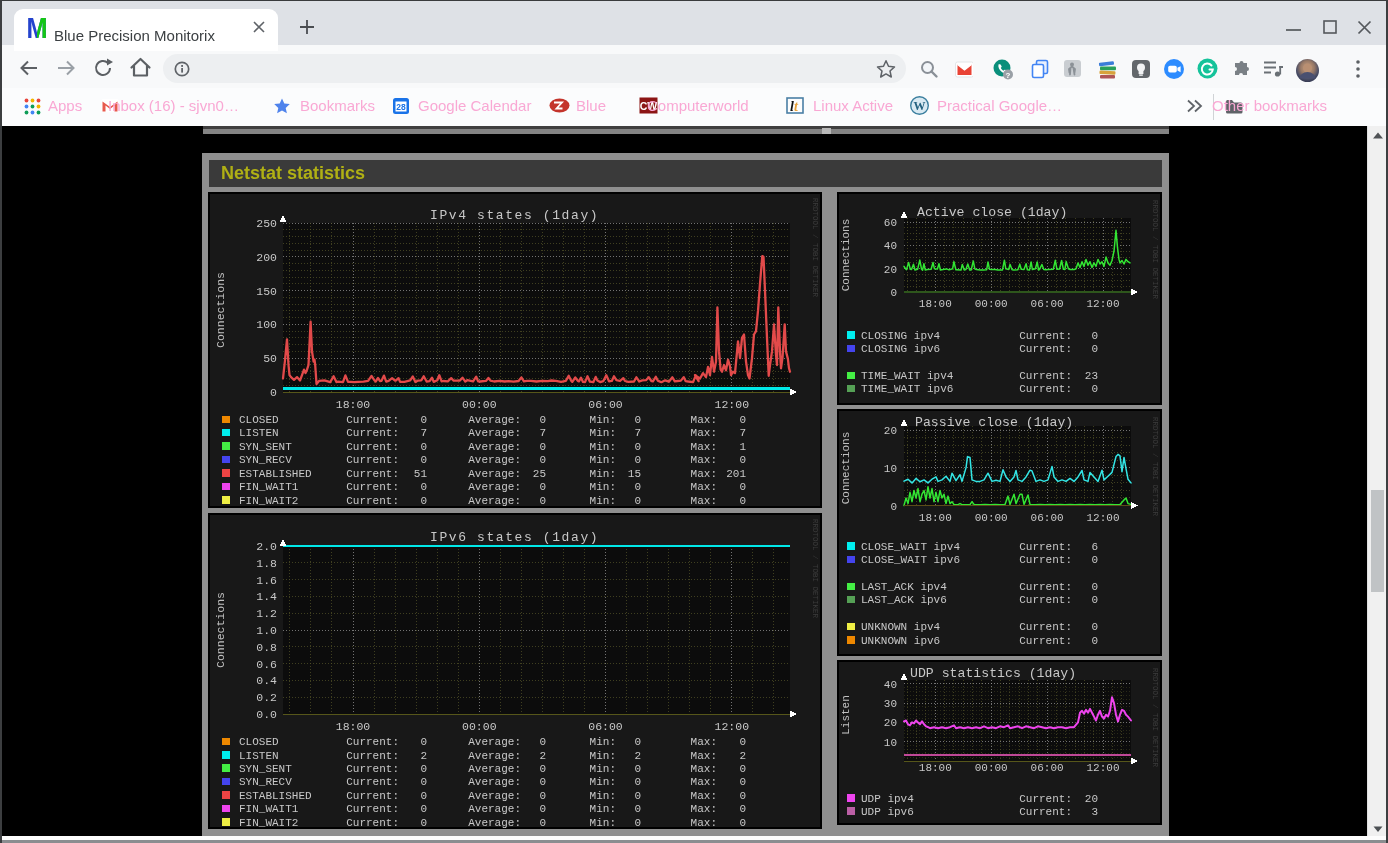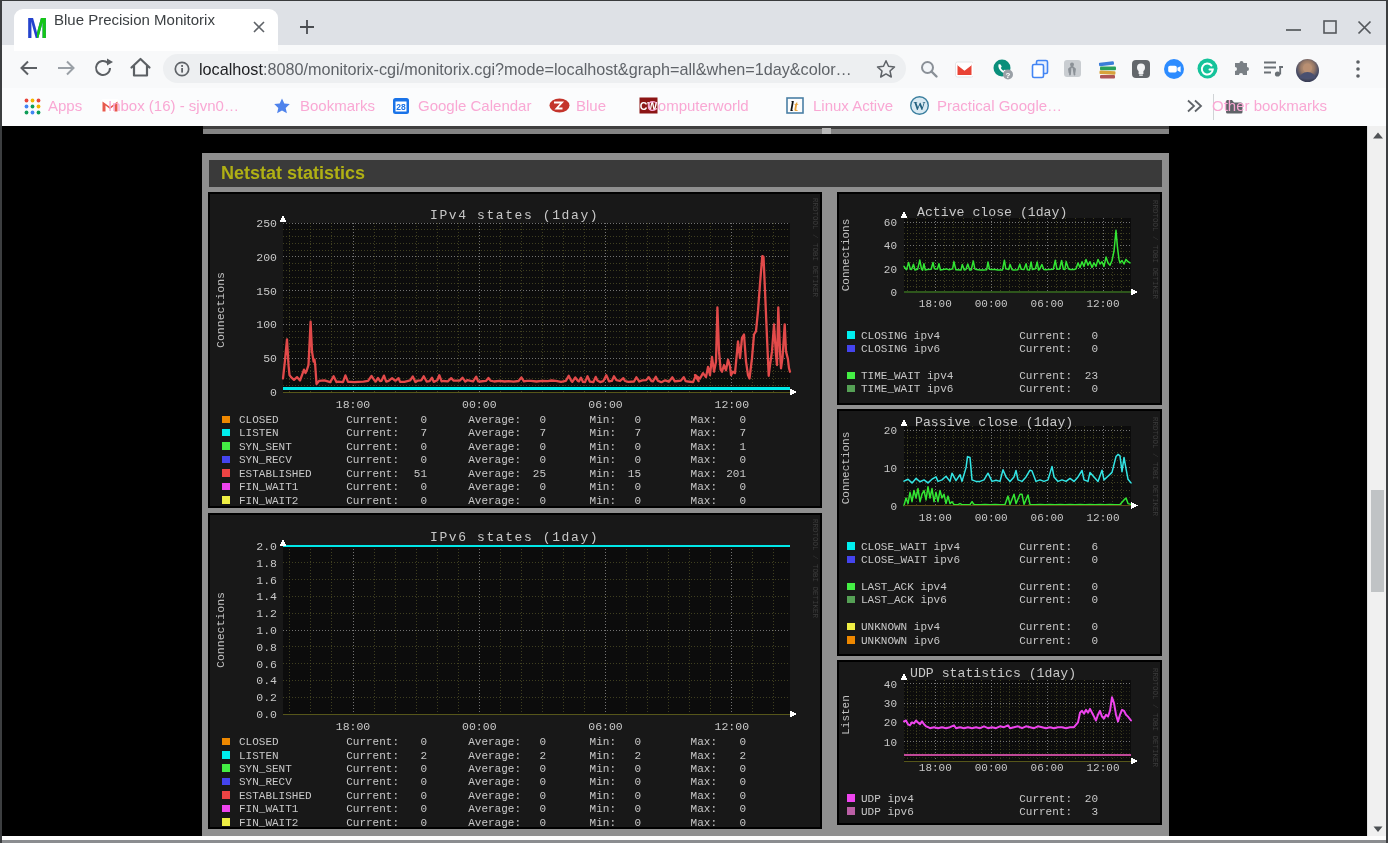--- a/index.html
+++ b/index.html
@@ -3,21 +3,21 @@
 <style>
 *{margin:0;padding:0;box-sizing:border-box}
 html,body{width:1388px;height:843px;overflow:hidden;background:#000;font-family:"Liberation Sans",sans-serif}
 .abs{position:absolute}
 #win{position:relative;width:1388px;height:843px}
 
 #tabstrip{position:absolute;left:0;top:0;width:1388px;height:45px;background:#dee1e6;border-top:1px solid #393b3d}
 #win:before{content:"";position:absolute;left:0;top:0;width:2px;height:843px;background:#3c3e40;z-index:50}
 #win:after{content:"";position:absolute;left:1386px;top:0;width:2px;height:843px;background:#3c3e40;z-index:50}
 #tab{position:absolute;left:14px;top:9px;width:264px;height:36px;background:#ffffff;border-radius:9px 9px 0 0}
-#tabtitle{position:absolute;left:54px;top:11px;font-size:15px;color:#3c4043;white-space:nowrap}
+#tabtitle{position:absolute;left:54px;top:27px;font-size:15px;color:#3c4043;white-space:nowrap}
 
 #toolbar{position:absolute;left:0;top:45px;width:1388px;height:43px;background:#f8f9fa}
 #tbwhite{position:absolute;left:14px;top:45px;width:264px;height:6px;background:#fff}
 #omni{position:absolute;left:163px;top:54px;width:743px;height:29px;background:#edeff1;border-radius:15px}
 #url{position:absolute;left:199px;top:60px;font-size:16.2px;color:#202124;white-space:nowrap;letter-spacing:0px}
 #url .dim{color:#5f6368}
 
 #bookmarks{position:absolute;left:0;top:88px;width:1388px;height:38px;background:#fbfcfd}
 .bm{position:absolute;top:97px;font-size:15px;color:#f9a8d4;white-space:nowrap}
 
@@ -71,21 +71,20 @@
     </svg>
 <svg class="abs" style="left:129px;top:56px" width="23" height="23" viewBox="0 0 23 23">
       <path d="M2.5 11.5 L11.5 3 L20.5 11.5 M5 9.5 L5 19.5 L18 19.5 L18 9.5" stroke="#5c6064" stroke-width="2.2" fill="none" stroke-linecap="round" stroke-linejoin="round"></path>
     </svg>
 <div id="omni"></div>
 <svg class="abs" style="left:174px;top:61px" width="16" height="16" viewBox="0 0 16 16">
       <circle cx="8" cy="8" r="6.7" fill="none" stroke="#5f6368" stroke-width="1.7"></circle>
       <rect x="7.2" y="7" width="1.8" height="4.6" fill="#5f6368"></rect>
       <rect x="7.2" y="4" width="1.8" height="1.9" fill="#5f6368"></rect>
     </svg>
-<div id="url"><span>localhost</span><span class="dim">:8080/monitorix-cgi/monitorix.cgi?mode=localhost&amp;graph=all&amp;when=1day&amp;color…</span></div>
 <svg class="abs" style="left:876px;top:59px" width="20" height="20" viewBox="0 0 20 20">
       <path d="M10 1.8 L12.5 7.3 L18.5 7.9 L14 12 L15.3 18 L10 14.9 L4.7 18 L6 12 L1.5 7.9 L7.5 7.3 Z" fill="none" stroke="#5f6368" stroke-width="1.5" stroke-linejoin="round"></path>
     </svg>
 <svg class="abs" style="left:919px;top:59px" width="20" height="20" viewBox="0 0 20 20">
       <circle cx="8.5" cy="8.5" r="5.5" fill="#f3f6f9" stroke="#8a9097" stroke-width="2"></circle>
       <line x1="12.5" y1="12.5" x2="17.5" y2="17.5" stroke="#8a9097" stroke-width="2.4" stroke-linecap="round"></line>
     </svg>
 <svg class="abs" style="left:955px;top:60px" width="18" height="18" viewBox="0 0 18 18">
       <rect x="0.5" y="2" width="18" height="15" rx="2" fill="#fff" stroke="#e3e6e8"></rect>
       <path d="M2.5 4.5 L9.5 10 L16.5 4.5 L16.5 15 L2.5 15 Z" fill="#e94335"></path>

